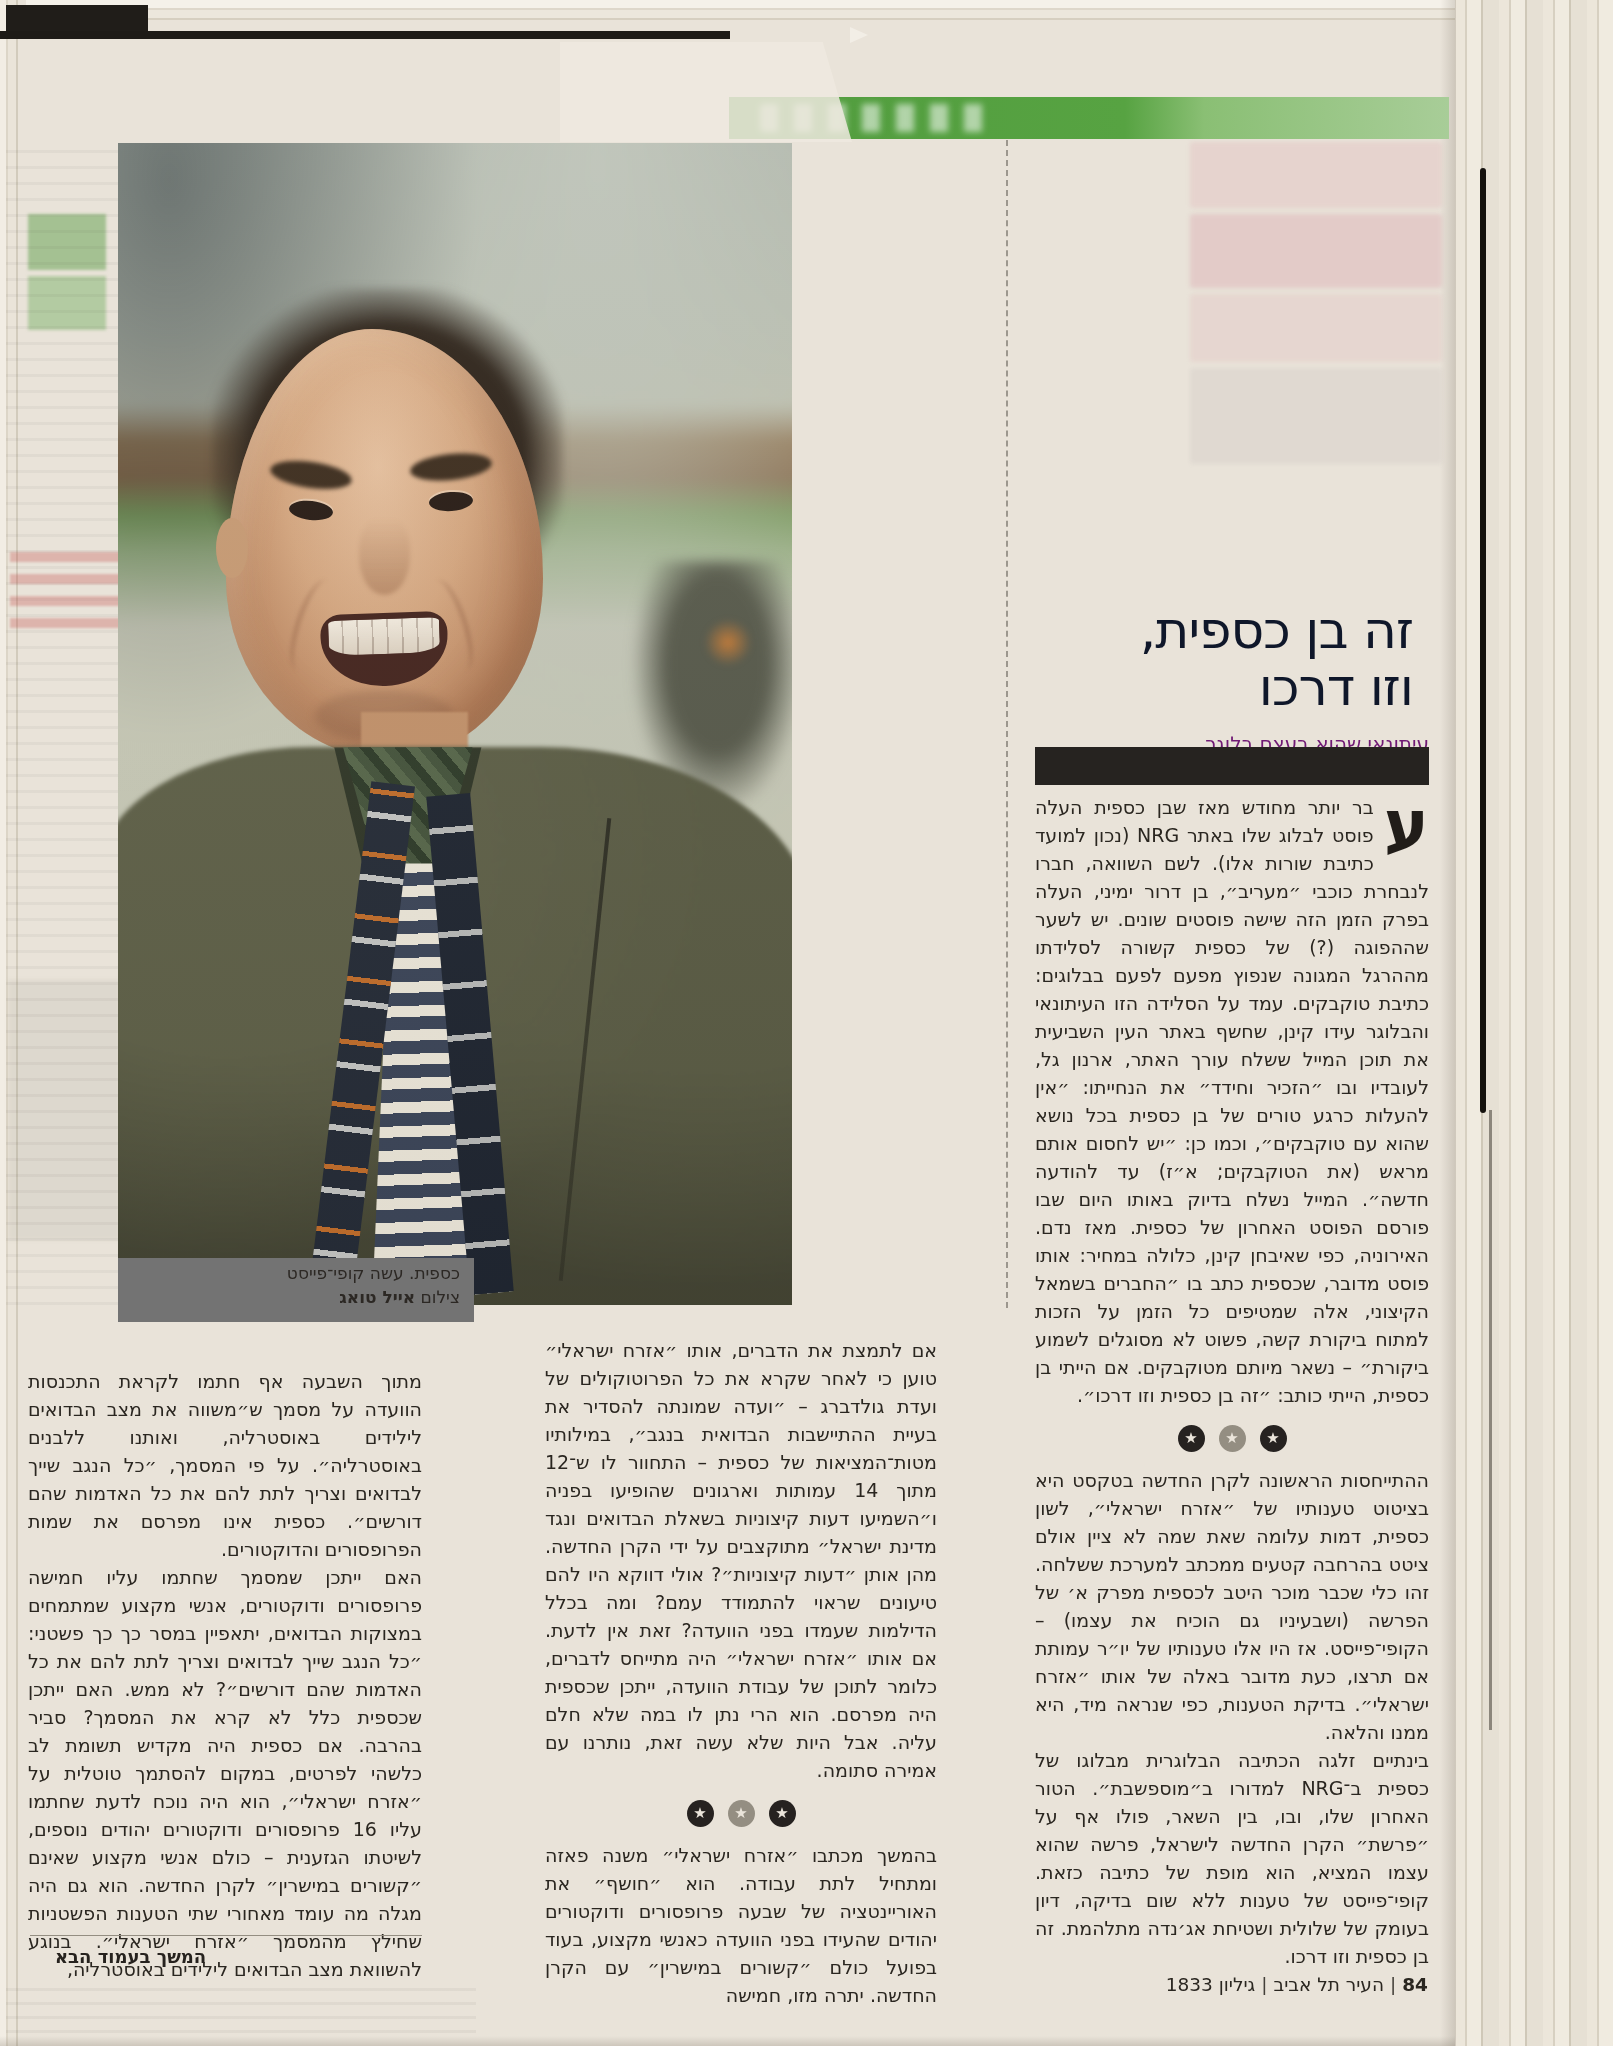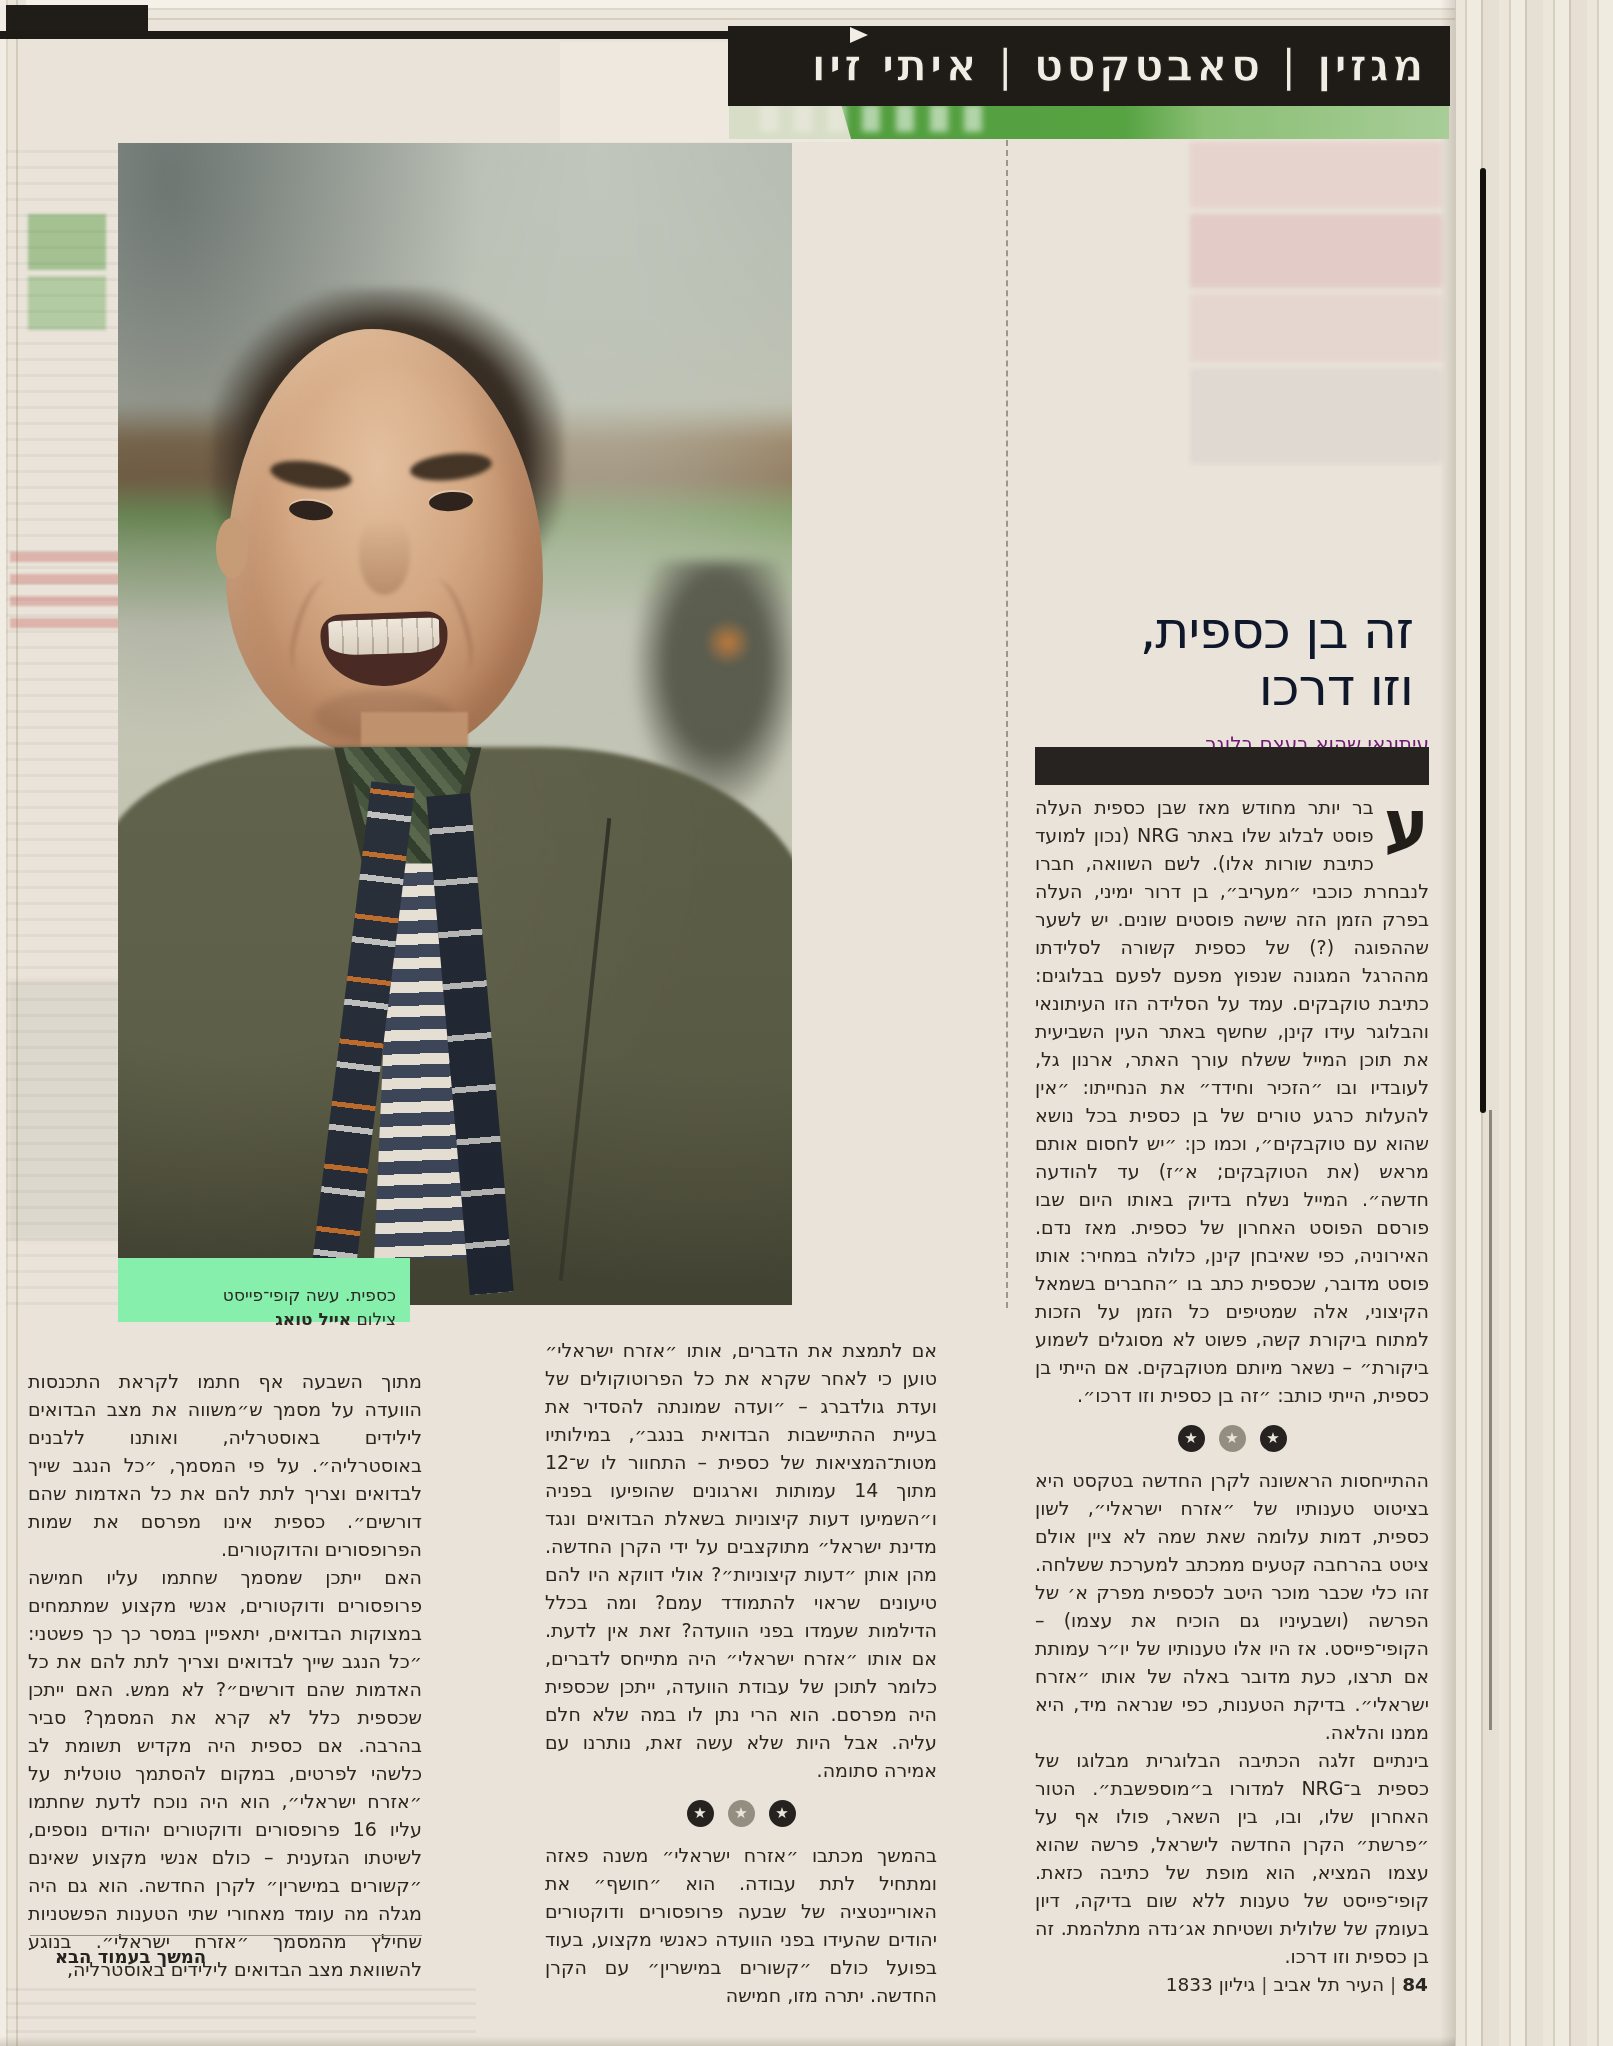--- a/index.html
+++ b/index.html
@@ -96,22 +96,22 @@
     background:repeating-linear-gradient(178deg,#ece7da 0 11px,#3a4458 11px 24px);
     clip-path:polygon(15% 0,85% 0,100% 100%,0 100%);}
   .ph-strap1{left:33%;top:55%;width:6.5%;height:44%;transform:rotate(7deg);background-color:#232a36;
     background-image:repeating-linear-gradient(0deg,transparent 0 34px,rgba(235,235,230,.8) 34px 40px,transparent 40px 58px,rgba(220,120,40,.85) 58px 63px);}
   .ph-strap2{left:49%;top:56%;width:6.5%;height:43%;transform:rotate(-5deg);background-color:#1d2430;
     background-image:repeating-linear-gradient(0deg,transparent 0 46px,rgba(235,235,230,.75) 46px 52px);}
   .ph-zip{left:69%;top:58%;width:4px;height:40%;transform:rotate(6deg);
     background:linear-gradient(180deg,rgba(25,25,20,.7),rgba(25,25,20,.3));}
   .ph-tone{inset:0;background:linear-gradient(180deg,rgba(230,225,210,.08),rgba(60,50,40,.06));}
   
-  .caption{position:absolute;left:118px;top:1258px;width:292px;height:64px;background:#86efac;z-index:6;
-    direction:rtl;text-align:right;padding:25px 14px 0 0;font-size:17px;line-height:24px;color:#2c2824;}
+  .caption{position:absolute;left:118px;top:1258px;width:356px;height:64px;background:#737373;z-index:6;
+    direction:rtl;text-align:right;padding:3px 14px 0 0;font-size:17px;line-height:24px;color:#2c2824;}
   .caption b{font-weight:bold;}
   
   .dash-line{position:absolute;left:1006px;top:140px;height:1168px;width:0;border-left:2px dashed rgba(80,76,68,.5);z-index:4;}
   
   .headline{position:absolute;left:1035px;top:586px;width:394px;direction:rtl;text-align:right;z-index:6;}
   .headline h1{margin:16px;font-size:52px;line-height:57px;font-weight:400;color:#0f172a;letter-spacing:-1px;}
   .subhead{margin-top:8px;font-size:20px;font-weight:400;color:#701a75;}
   .head-bar{position:absolute;left:1035px;top:747px;width:394px;height:38px;background:#262320;z-index:6;}
   
   .col{position:absolute;direction:rtl;text-align:justify;font-size:19px;line-height:28px;color:#2a2620;z-index:6;}
@@ -151,23 +151,20 @@
   <div class="lg-green1"></div>
   <div class="lg-green2"></div>
   <div class="lg-textcol"></div>
   <div class="lg-red"></div>
   <div class="lg-grey-block"></div>
   <div class="lg-bottom-text"></div>
 
   <div class="corner-bar"></div>
   <div class="thin-rule"></div>
   <div class="paper-patch"></div>
-  <div class="kicker-bar">
-    <span class="kicker-text">מגזין | סאבטקסט | איתי זיו</span>
-  </div>
   <div class="white-arrow"></div>
   <div class="green-strip"></div>
   <div class="green-ghost-text"></div>
 
   <div class="photo">
     <div class="ph-bg"></div>
     <div class="ph-bystander"></div>
     <div class="ph-orange"></div>
     <div class="ph-hair"></div>
     <div class="ph-face">

